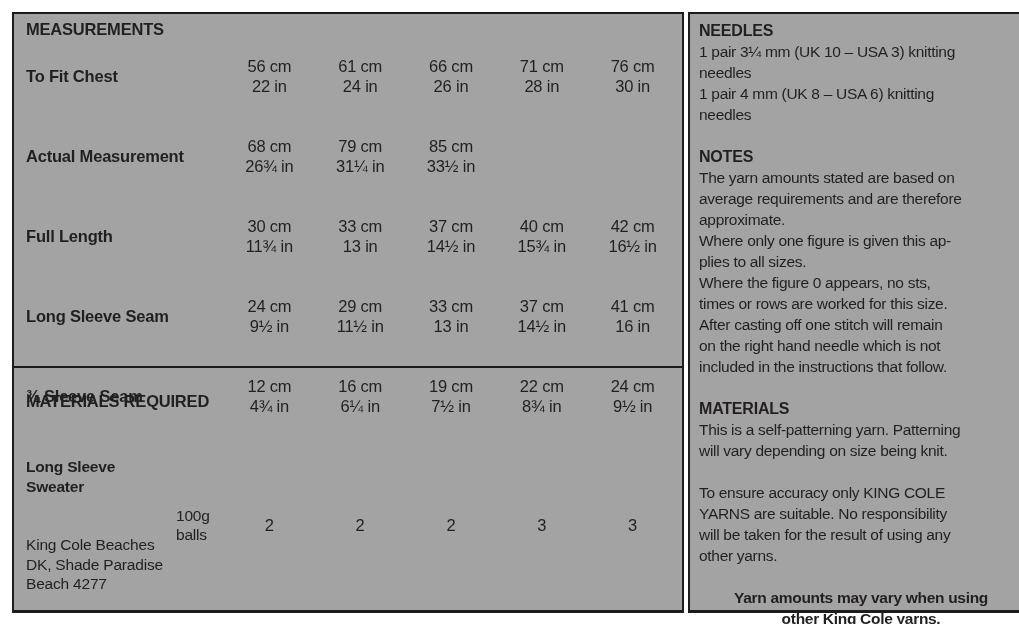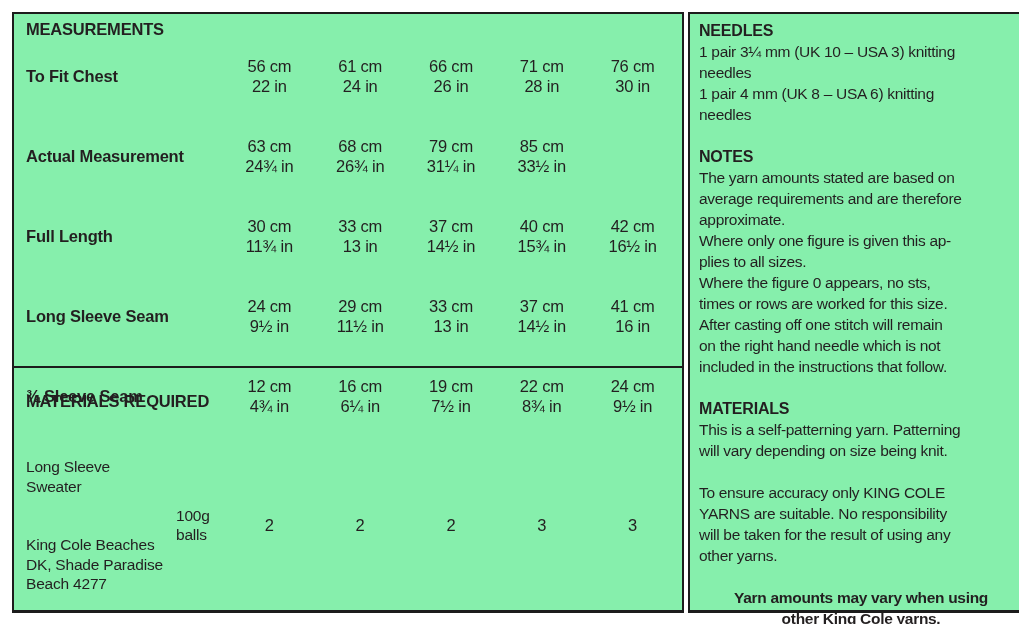--- a/index.html
+++ b/index.html
@@ -3,21 +3,21 @@
 <meta charset="utf-8">
 <style>
   * { margin:0; padding:0; box-sizing:border-box; }
   html,body { width:1019px; height:624px; background:#ffffff; }
   body {
     font-family:"Liberation Sans", sans-serif;
     color:#231f20;
     position:relative;
     overflow:hidden;
   }
-  .panel { position:absolute; border:2px solid #1c1c1c; border-bottom-width:3px; background:#86efac; }
+  .panel { position:absolute; border:2px solid #1c1c1c; border-bottom-width:3px; background:#a3a3a3; }
   .left-panel  { left:12px; top:12px; width:672px; height:601px; }
   .right-panel { left:688px; top:12px; width:343px; height:601px; padding:6px 6px 0 9px; }
 
   
   .measurements { position:absolute; top:0; left:0; right:0; padding:6px 4px 0 12px; }
   .section-title { font-weight:bold; font-size:16.5px; letter-spacing:-0.2px; }
   .m-table { margin-top:17px; display:flex; flex-direction:column; gap:40px; }
   .m-row {
     display:grid;
     grid-template-columns:150px 48px repeat(5, 1fr);
@@ -31,21 +31,21 @@
 
   
   .materials { position:absolute; top:354px; left:0; right:0; padding:24px 4px 0 12px; }
   .mat-rows { margin-top:7px; display:flex; flex-direction:column; gap:17px; }
   .mat-row {
     display:grid;
     grid-template-columns:150px 48px repeat(5, 1fr);
     align-items:center;
   }
   .mat-name { font-size:15.5px; line-height:19.5px; letter-spacing:-0.2px; white-space:pre; }
-  .mat-name .bold { font-weight:normal; }
+  .mat-name .bold { font-weight:bold; }
   .mat-unit { font-size:15.5px; line-height:19.5px; letter-spacing:-0.2px; white-space:pre; }
   .mat-qty { text-align:center; font-size:16.5px; }
 
   
   .side-section { margin-bottom:21px; }
   .side-title { font-weight:bold; font-size:16px; letter-spacing:-0.2px; line-height:21px; }
   .side-body { font-size:15.5px; line-height:21px; letter-spacing:-0.3px; white-space:pre; }
   .side-body.spaced { margin-bottom:21px; }
   .yarn-warning {
     font-weight:bold; text-align:center;
@@ -81,24 +81,20 @@
             <div>28 in</div>
           </div>
         <div class="m-cell">
             <div>76 cm</div>
             <div>30 in</div>
           </div>
       </div>
 
       <div class="m-row">
         <div class="m-label">Actual Measurement</div>
-        <div class="m-cell">
-            <div>63 cm</div>
-            <div>24¾ in</div>
-          </div>
         <div class="m-cell">
             <div>68 cm</div>
             <div>26¾ in</div>
           </div>
         <div class="m-cell">
             <div>79 cm</div>
             <div>31¼ in</div>
           </div>
         <div class="m-cell">
             <div>85 cm</div>

